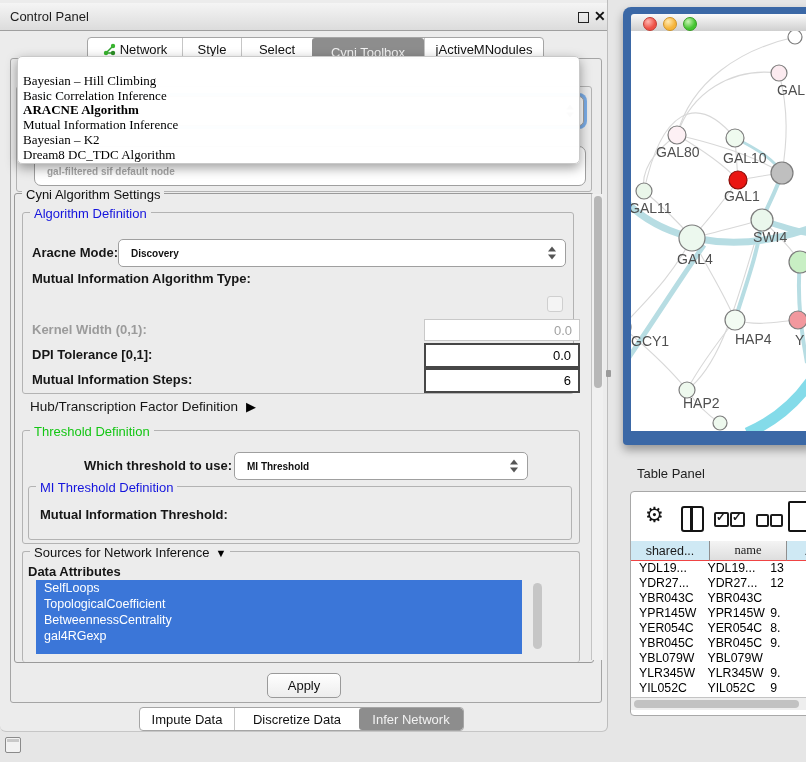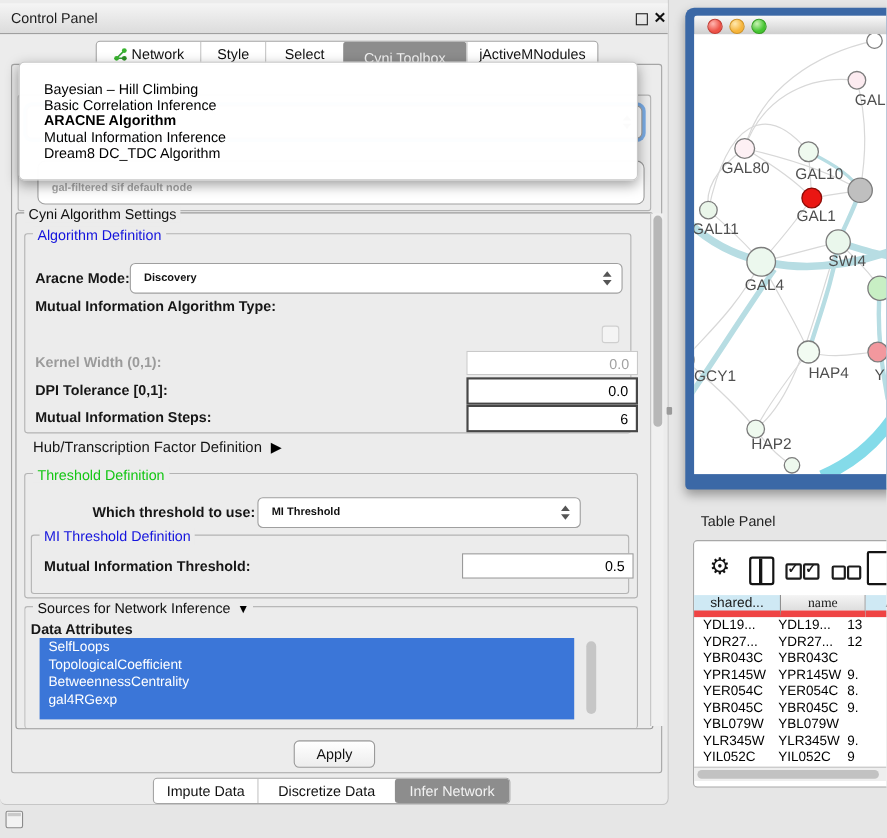--- a/index.html
+++ b/index.html
@@ -23,21 +23,21 @@
   .combo{position:absolute;background:#fff;border:1px solid #9f9f9f;border-radius:5px;}
   .combo .val{position:absolute;left:12px;top:50%;transform:translateY(-50%);font-size:10px;color:#111;white-space:nowrap;font-weight:bold;}
   .combo .val.ghost{color:#a8a8a8;}
   .spin{position:absolute;right:8px;top:50%;transform:translateY(-50%);width:9px;height:13px;}
   .spin:before{content:"";position:absolute;top:0;left:0;border-left:4.5px solid transparent;border-right:4.5px solid transparent;border-bottom:5px solid #555;}
   .spin:after{content:"";position:absolute;bottom:0;left:0;border-left:4.5px solid transparent;border-right:4.5px solid transparent;border-top:5px solid #555;}
   #combo-focused{box-shadow:0 0 0 3px rgba(110,165,230,.9);}
   
   #algo-popup{position:absolute;left:17px;top:56px;width:561px;height:106px;background:rgba(255,255,255,.98);border:1px solid #c9c9c9;border-radius:5px;box-shadow:0 4px 12px rgba(0,0,0,.38);z-index:30;}
   #algo-ph{position:absolute;left:0;top:2px;width:100%;text-align:center;font-size:13px;color:#bcbcbc;}
-  #algo-items{position:absolute;left:22px;top:17px;right:5px;}
+  #algo-items{position:absolute;left:5px;top:17px;right:5px;font-family:Liberation Serif, serif;}
   .algo-item{font-size:13px;line-height:14.7px;color:#000;white-space:nowrap;}
   .algo-item.sel{font-weight:bold;}
   
   .lbl{position:absolute;font-size:13px;font-weight:bold;color:#161616;white-space:nowrap;}
   .lbl.dis{color:#9b9b9b;}
   .lbl.plain{font-weight:normal;}
   .field{position:absolute;background:#fff;border:2px solid #474747;font-size:13px;color:#000;display:flex;align-items:center;justify-content:flex-end;padding:0 7px;}
   .field.dis{border:1px solid #c9c9c9;color:#a2a2a2;}
   .blue-title{color:#1414dd;}
   .green-title{color:#14c614;}
@@ -68,21 +68,21 @@
   
   #tblpanel-title{position:absolute;left:637px;top:466px;font-size:13px;color:#222;}
   #tbl-card{position:absolute;left:630px;top:491px;width:182px;height:223px;background:#fff;border:1px solid #a8a8a8;border-radius:4px;}
   .tool-gear{position:absolute;left:645px;top:503px;font-size:21px;color:#141414;}
   .tool-col{position:absolute;left:681px;top:506px;width:19px;height:22px;border:2.5px solid #141414;border-radius:3px;}
   .tool-col:before{content:"";position:absolute;left:7px;top:0;width:2.5px;height:22px;background:#141414;}
   .cbx{position:absolute;width:11px;height:11px;border:2px solid #1c1c1c;border-radius:2px;background:#fff;}
   .cbx .ck{position:absolute;left:0px;top:-4px;font-size:12px;font-weight:bold;color:#1c1c1c;}
   .tool-doc{position:absolute;left:788px;top:501px;width:19px;height:27px;border:2.5px solid #141414;border-radius:2px;background:#fff;}
   #tbl-head{position:absolute;left:631px;top:541px;height:20px;display:flex;}
-  .thc{box-sizing:border-box;height:20px;border-right:1px solid #8f8f8f;border-bottom:6px solid #ef4444;font-size:12.5px;color:#1a1a1a;display:flex;align-items:center;justify-content:center;overflow:hidden;}
+  .thc{box-sizing:border-box;height:20px;border-right:1px solid #8f8f8f;border-bottom:1px solid #ef4444;font-size:12.5px;color:#1a1a1a;display:flex;align-items:center;justify-content:center;overflow:hidden;}
   .thc.selcol{background:#cfe9f4;}
   .thc.normcol{background:linear-gradient(#f4f4f4,#dedede);}
   #tbl-rows{position:absolute;left:631px;top:561px;width:175px;height:131px;overflow:hidden;}
   .trow{display:flex;height:15px;line-height:15px;font-size:12.3px;color:#000;}
   .tc{box-sizing:border-box;overflow:hidden;white-space:nowrap;}
   #tbl-hscroll{position:absolute;left:631px;top:697px;width:175px;height:12px;background:#eeeeee;border-top:1px solid #c4c4c4;}
   #tbl-hscroll .sb-h{position:absolute;left:3px;top:2px;width:165px;height:8px;background:#c2c2c2;border-radius:4px;}
   svg text{font-family:"Liberation Sans",sans-serif;}
 </style>
 </head>
@@ -131,20 +131,21 @@
     <div class="combo" style="left:34px;top:146px;width:550px;height:38px;border-radius:7px;">
       <span class="val ghost" style="top:62%;">gal-filtered sif default node</span>
     </div>
 
     <div id="algo-popup">
       <div id="algo-items">
           <div class="algo-item">Bayesian – Hill Climbing</div>
           <div class="algo-item">Basic Correlation Inference</div>
           <div class="algo-item sel">ARACNE Algorithm</div>
           <div class="algo-item">Mutual Information Inference</div>
+          <div class="algo-item">Bayesian – K2</div>
           <div class="algo-item">Dream8 DC_TDC Algorithm</div>
         </div>
     </div>
 
     <div class="grp" style="left:14px;top:193px;width:578px;height:468px;border-color:#9a9a9a;"></div>
     <div class="grp-title" style="left:22px;top:187px;color:#111;">Cyni Algorithm Settings</div>
     <div class="sb-track" style="left:591px;top:194px;width:11px;height:466px;">
       <div class="sb-thumb" style="left:1.5px;top:2px;width:8px;height:192px;"></div>
     </div>
 
@@ -177,21 +178,20 @@
 
     <div class="lbl" style="left:84px;top:458px;">Which threshold to use:</div>
     <div class="combo" style="left:234px;top:452px;width:292px;height:26px;">
       <span class="val">MI Threshold</span>
       <span class="spin"></span>
     </div>
 
     <div class="grp" style="left:28px;top:486px;width:542px;height:52px;"></div>
     <div class="grp-title blue-title" style="left:36px;top:480px;">MI Threshold Definition</div>
     <div class="lbl" style="left:40px;top:507px;">Mutual Information Threshold:</div>
-    <div class="field" style="left:420px;top:503px;width:140px;height:21px;border:1px solid #9a9a9a;">0.5</div>
 
     <div class="grp" style="left:22px;top:551px;width:556px;height:110px;border-bottom:none;"></div>
     <div class="grp-title" style="left:30px;top:545px;color:#111;"><span>Sources for Network Inference</span><span class="tri-down">▼</span></div>
     <div class="lbl" style="left:28px;top:564px;">Data Attributes</div>
     <div id="src-list">
         <div class="src-item">SelfLoops</div>
         <div class="src-item">TopologicalCoefficient</div>
         <div class="src-item">BetweennessCentrality</div>
         <div class="src-item">gal4RGexp</div>
       </div>

